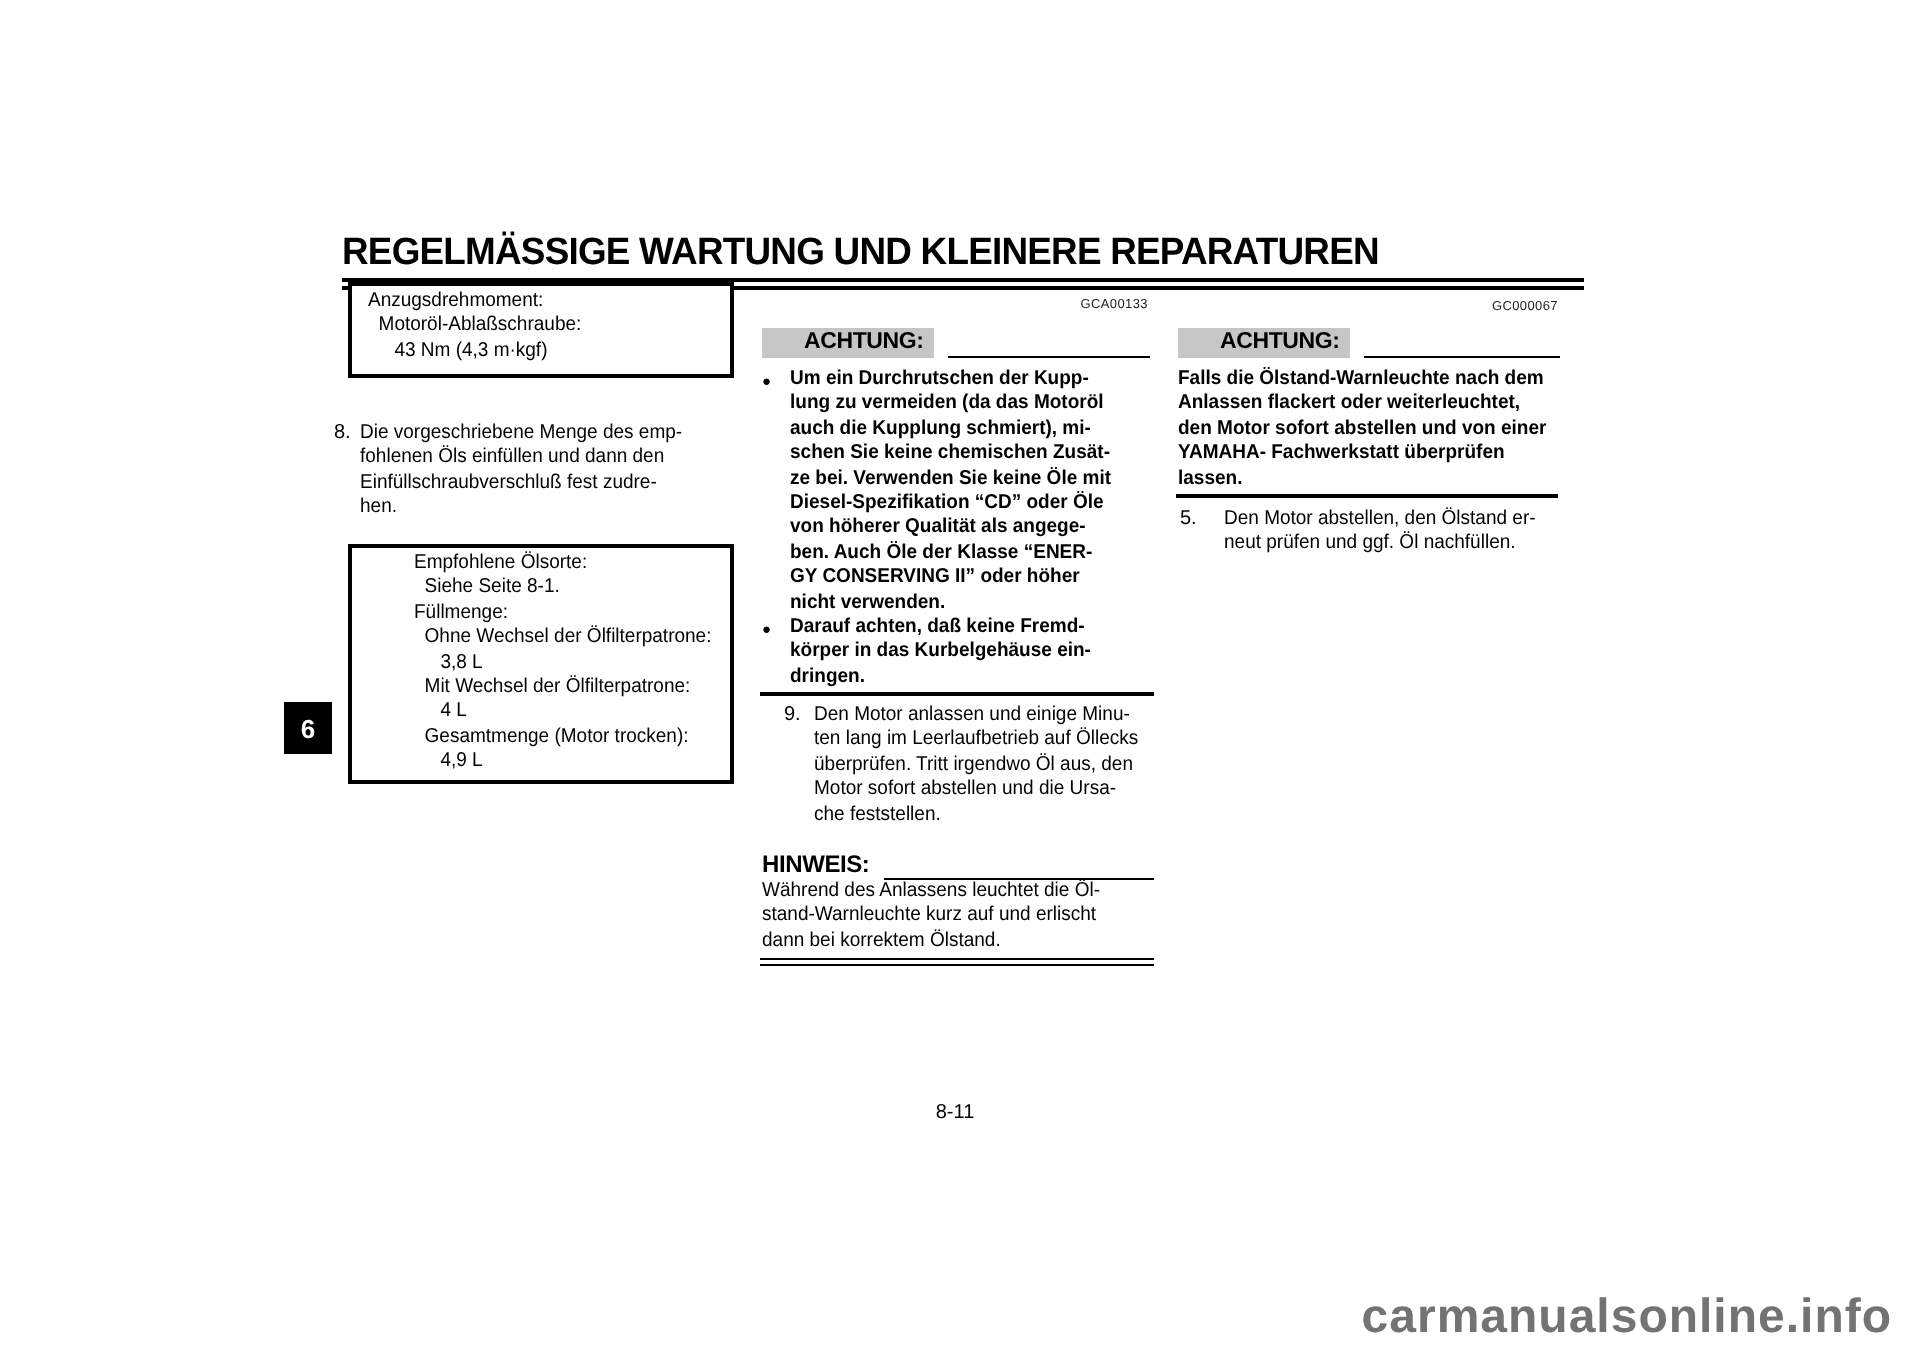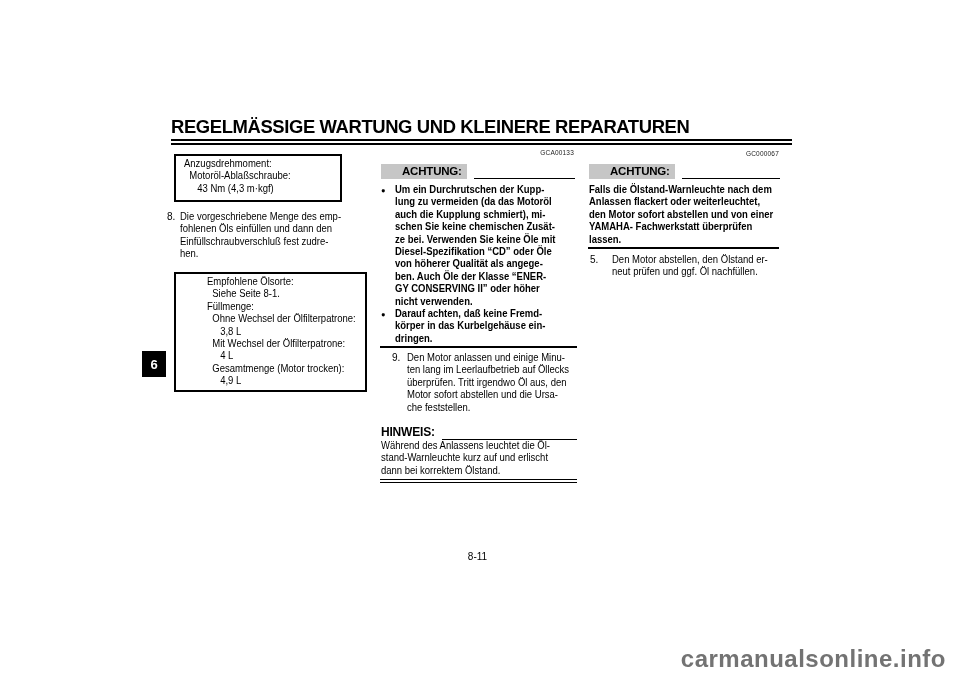--- a/index.html
+++ b/index.html
@@ -62,21 +62,21 @@
   }
 </style>
 </head>
 <body>
 
 <div class="abs page-title">REGELMÄSSIGE WARTUNG UND KLEINERE REPARATUREN</div>
 <div class="abs title-rule"></div>
 
 <div class="abs chapter-tab">6</div>
 
-<div class="abs spec-box" style="left:174px;top:154px;width:168px;height:48px;">
+<div class="abs spec-box" style="left:174px;top:141px;width:193px;height:48px;">
   <div class="body-text">Anzugsdrehmoment:
   Motoröl-Ablaßschraube:
      43 Nm (4,3 m·kgf)</div>
 </div>
 
 <div class="abs num-item" style="left:167px;top:211px;width:215px;">
   <span class="num" style="width:13px;">8.</span>
   <span class="body-text">Die vorgeschriebene Menge des emp-
 fohlenen Öls einfüllen und dann den
 Einfüllschraubverschluß fest zudre-

